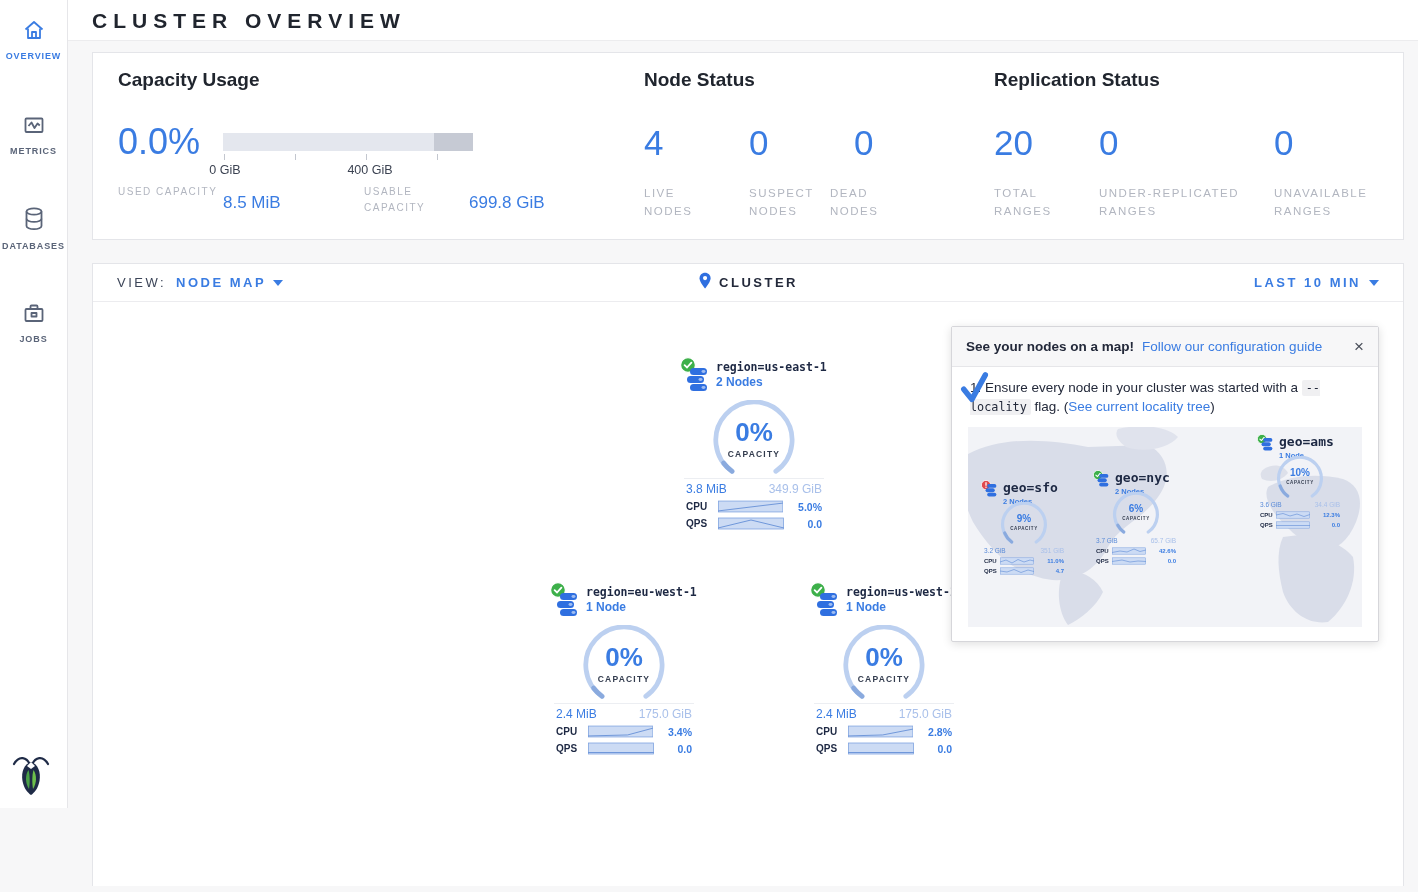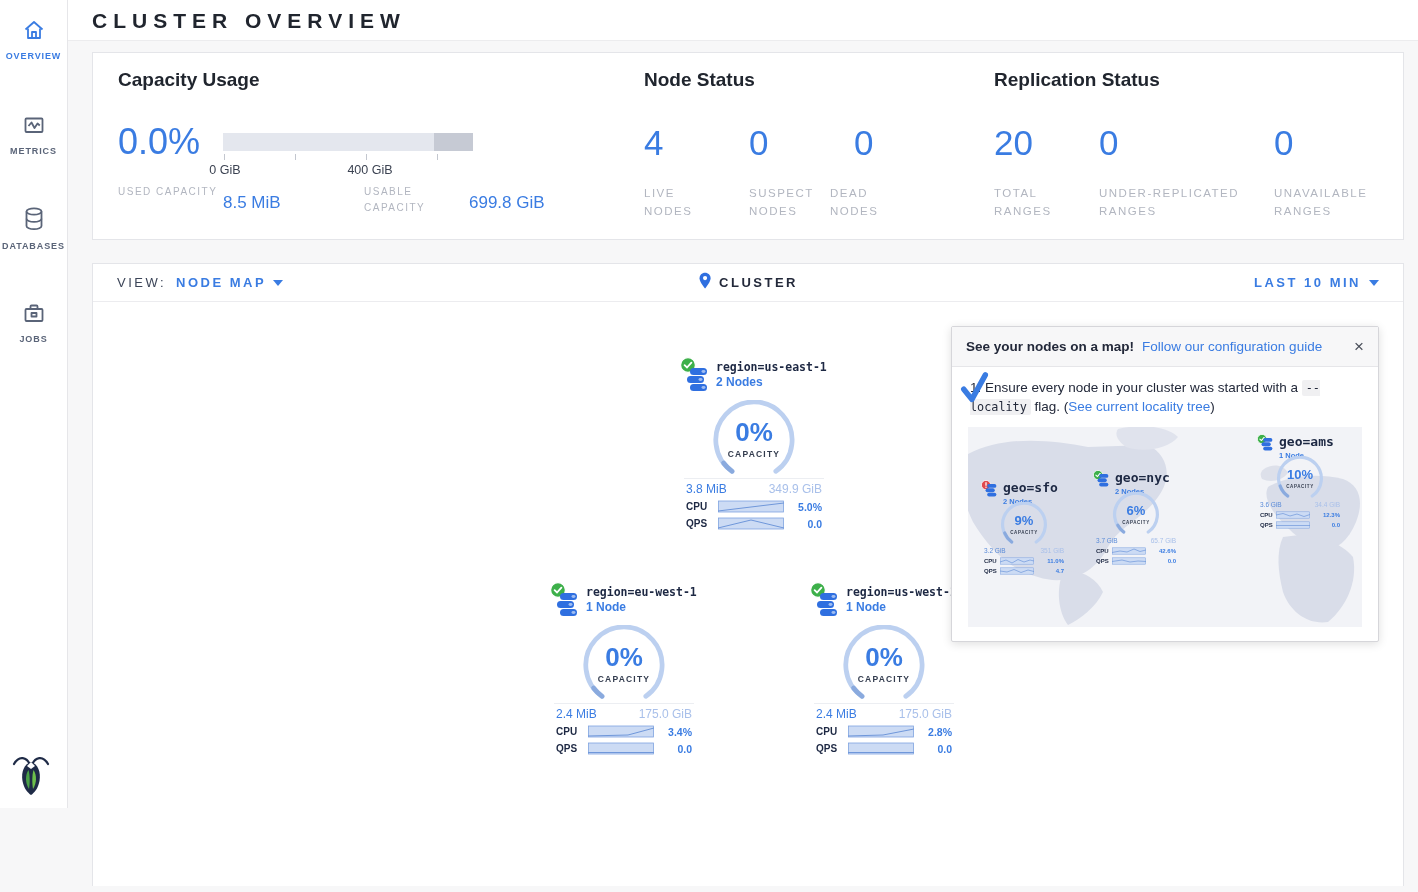--- a/index.html
+++ b/index.html
@@ -68,21 +68,21 @@
   .gauge-wrap { position:relative; width:96px; height:82px; margin:2px auto 0; }
   .gauge-txt { position:absolute; top:17px; left:0; right:0; text-align:center; }
   .gauge-pct { font-size:26px; font-weight:bold; color:#3a7ce2; }
   .gauge-cap { font-size:8.5px; font-weight:bold; letter-spacing:1.2px; color:#333c4e; margin-top:1px; }
   .node-vals { display:flex; justify-content:space-between; border-top:1px solid #eceef2;
     padding:3px 2px 0; font-size:12px; margin-top:-4px; }
   .node-vals .used { color:#3a7ce2; }
   .node-vals .total { color:#a9c0ea; }
   .metric-row { display:flex; align-items:center; margin-top:4px; padding:0 2px; }
   .metric-row .m-lbl { width:32px; font-size:10px; font-weight:bold; color:#1d2843; }
-  .metric-row .m-val { margin-left:auto; font-size:10.5px; font-weight:bold; color:#3a7ce2; }
+  .metric-row .m-val { margin-left:auto; font-size:10.5px; font-weight:bold; color:#3a7ce2;padding-left:15px; }
 
   
   .popup { position:absolute; top:24px; right:24px; width:428px; background:#fff;
     border:1px solid #d6d6da; border-radius:2px; box-shadow:0 2px 10px rgba(0,0,0,0.13); }
   .popup-head { height:40px; background:#f7f7f8; border-bottom:1px solid #e6e6e9;
     display:flex; align-items:center; padding:0 14px; gap:8px; }
   .popup-title { font-size:13.5px; font-weight:bold; color:#23293a; }
   .popup-link { font-size:13.5px; color:#3a7ce2; cursor:pointer; }
   .popup-close { margin-left:auto; font-size:17px; color:#4a4f5a; cursor:pointer; line-height:1; }
   .popup-body { padding:12px 16px 14px; position:relative; font-size:13.5px; color:#23293a;
@@ -97,21 +97,21 @@
 
   
   .mini-card { position:absolute; width:80px; }
   .mini-head { position:relative; height:22px; padding-left:19px; }
   .mini-head .db-icon { position:absolute; left:1px; top:4px; }
   .mini-head .badge { position:absolute; left:-3px; top:-2px; }
   .mini-region { font-family:"DejaVu Sans Mono", monospace; font-weight:bold; font-size:13px; color:#1d2843; }
   .mini-link { font-size:7.5px; font-weight:bold; color:#3a7ce2; }
   .mini-gauge { position:relative; width:54px; height:46px; margin:1px auto 0; }
   .mini-gauge .gauge-txt { top:10px; }
-  .mini-pct { font-size:13px; font-weight:bold; color:#3a7ce2; }
+  .mini-pct { font-size:10px; font-weight:bold; color:#3a7ce2; }
   .mini-cap { font-size:4.5px; font-weight:bold; letter-spacing:0.6px; color:#333c4e; }
   .mini-vals { display:flex; justify-content:space-between; font-size:6.5px; margin-top:-2px; }
   .mini-vals .used { color:#5a8bd8; } .mini-vals .total { color:#a9c0ea; }
   .mini-row { display:flex; align-items:center; margin-top:2px; }
   .mini-row .m-lbl { width:16px; font-size:6px; font-weight:bold; color:#1d2843; }
   .mini-row .m-val { margin-left:auto; font-size:6px; font-weight:bold; color:#3a7ce2; }
 </style>
 </head>
 <body>
 

